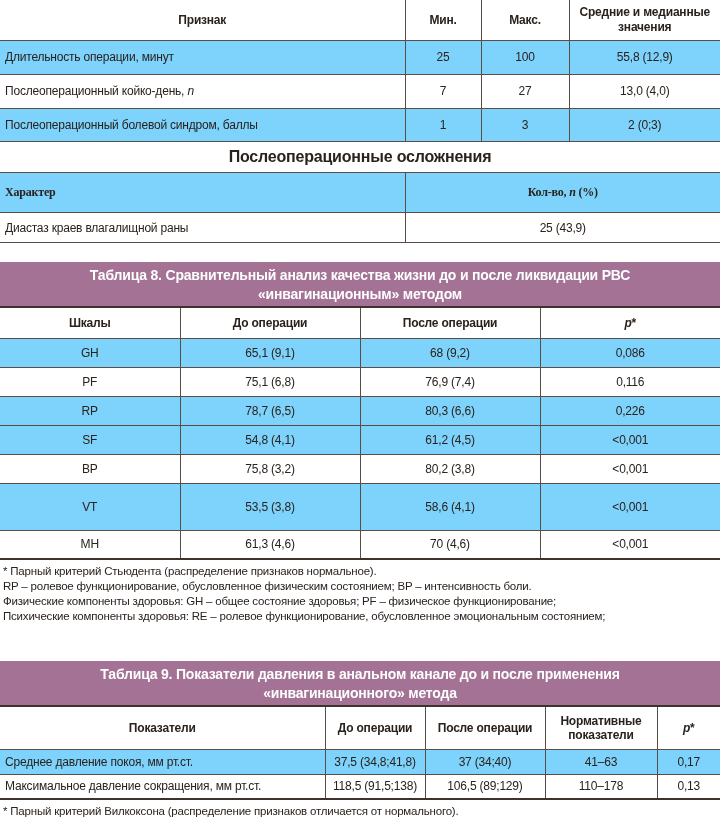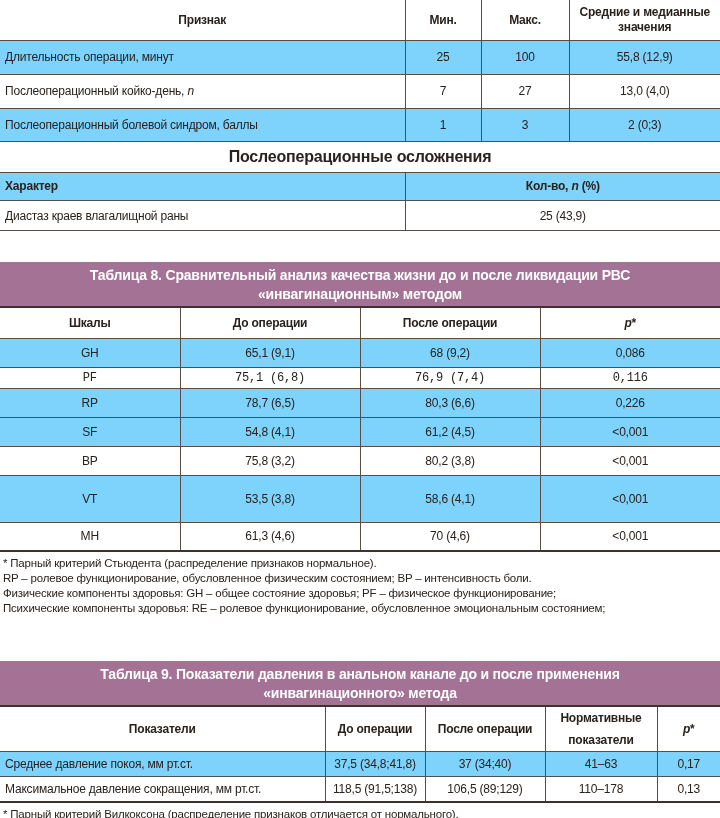--- a/index.html
+++ b/index.html
@@ -82,21 +82,21 @@
     </tr>
   </tbody>
     </table>
   <div class="subhead">Послеоперационные осложнения</div>
   <table>
     <colgroup>
         <col style="width:405px">
         <col style="width:315px">
       </colgroup>
     <tbody>
-        <tr class="shade" style="height:28px;">
+        <tr class="shade" style="height:40px;font-family:Liberation Serif, serif;">
       <td class="l" style="font-weight:bold;">Характер</td>
       <td class="c vl" style="font-weight:bold;"><span>Кол-во, </span><i>n</i><span> (%)</span></td>
     </tr>
     <tr style="height:30px;">
       <td class="l">Диастаз краев влагалищной раны</td>
       <td class="c vl">25 (43,9)</td>
     </tr>
   </tbody>
     </table>
 </div>
@@ -116,21 +116,21 @@
       <th class="vl">До операции</th>
       <th class="vl">После операции</th>
       <th class="vl"><i>p</i><span>*</span></th>
     </tr>
     <tr class="shade" style="height:29px;">
       <td class="c">GH</td>
       <td class="c vl">65,1 (9,1)</td>
       <td class="c vl">68 (9,2)</td>
       <td class="c vl">0,086</td>
     </tr>
-    <tr style="height:21px;font-family:Liberation Mono, monospace;">
+    <tr style="height:29px;">
       <td class="c">PF</td>
       <td class="c vl">75,1 (6,8)</td>
       <td class="c vl">76,9 (7,4)</td>
       <td class="c vl">0,116</td>
     </tr>
     <tr class="shade" style="height:29px;">
       <td class="c">RP</td>
       <td class="c vl">78,7 (6,5)</td>
       <td class="c vl">80,3 (6,6)</td>
       <td class="c vl">0,226</td>
@@ -177,21 +177,21 @@
         <col style="width:100px">
         <col style="width:120px">
         <col style="width:112px">
         <col style="width:63px">
       </colgroup>
     <tbody>
         <tr style="height:42px;">
       <th>Показатели</th>
       <th class="vl">До операции</th>
       <th class="vl">После операции</th>
-      <th class="vl" style="line-height:22px;">Нормативные показатели</th>
+      <th class="vl" style="line-height:14px;">Нормативные показатели</th>
       <th class="vl"><i>p</i><span>*</span></th>
     </tr>
     <tr class="shade" style="height:25px;">
       <td class="l">Среднее давление покоя, мм рт.ст.</td>
       <td class="c vl">37,5 (34,8;41,8)</td>
       <td class="c vl">37 (34;40)</td>
       <td class="c vl">41–63</td>
       <td class="c vl">0,17</td>
     </tr>
     <tr class="last" style="height:25px;">

